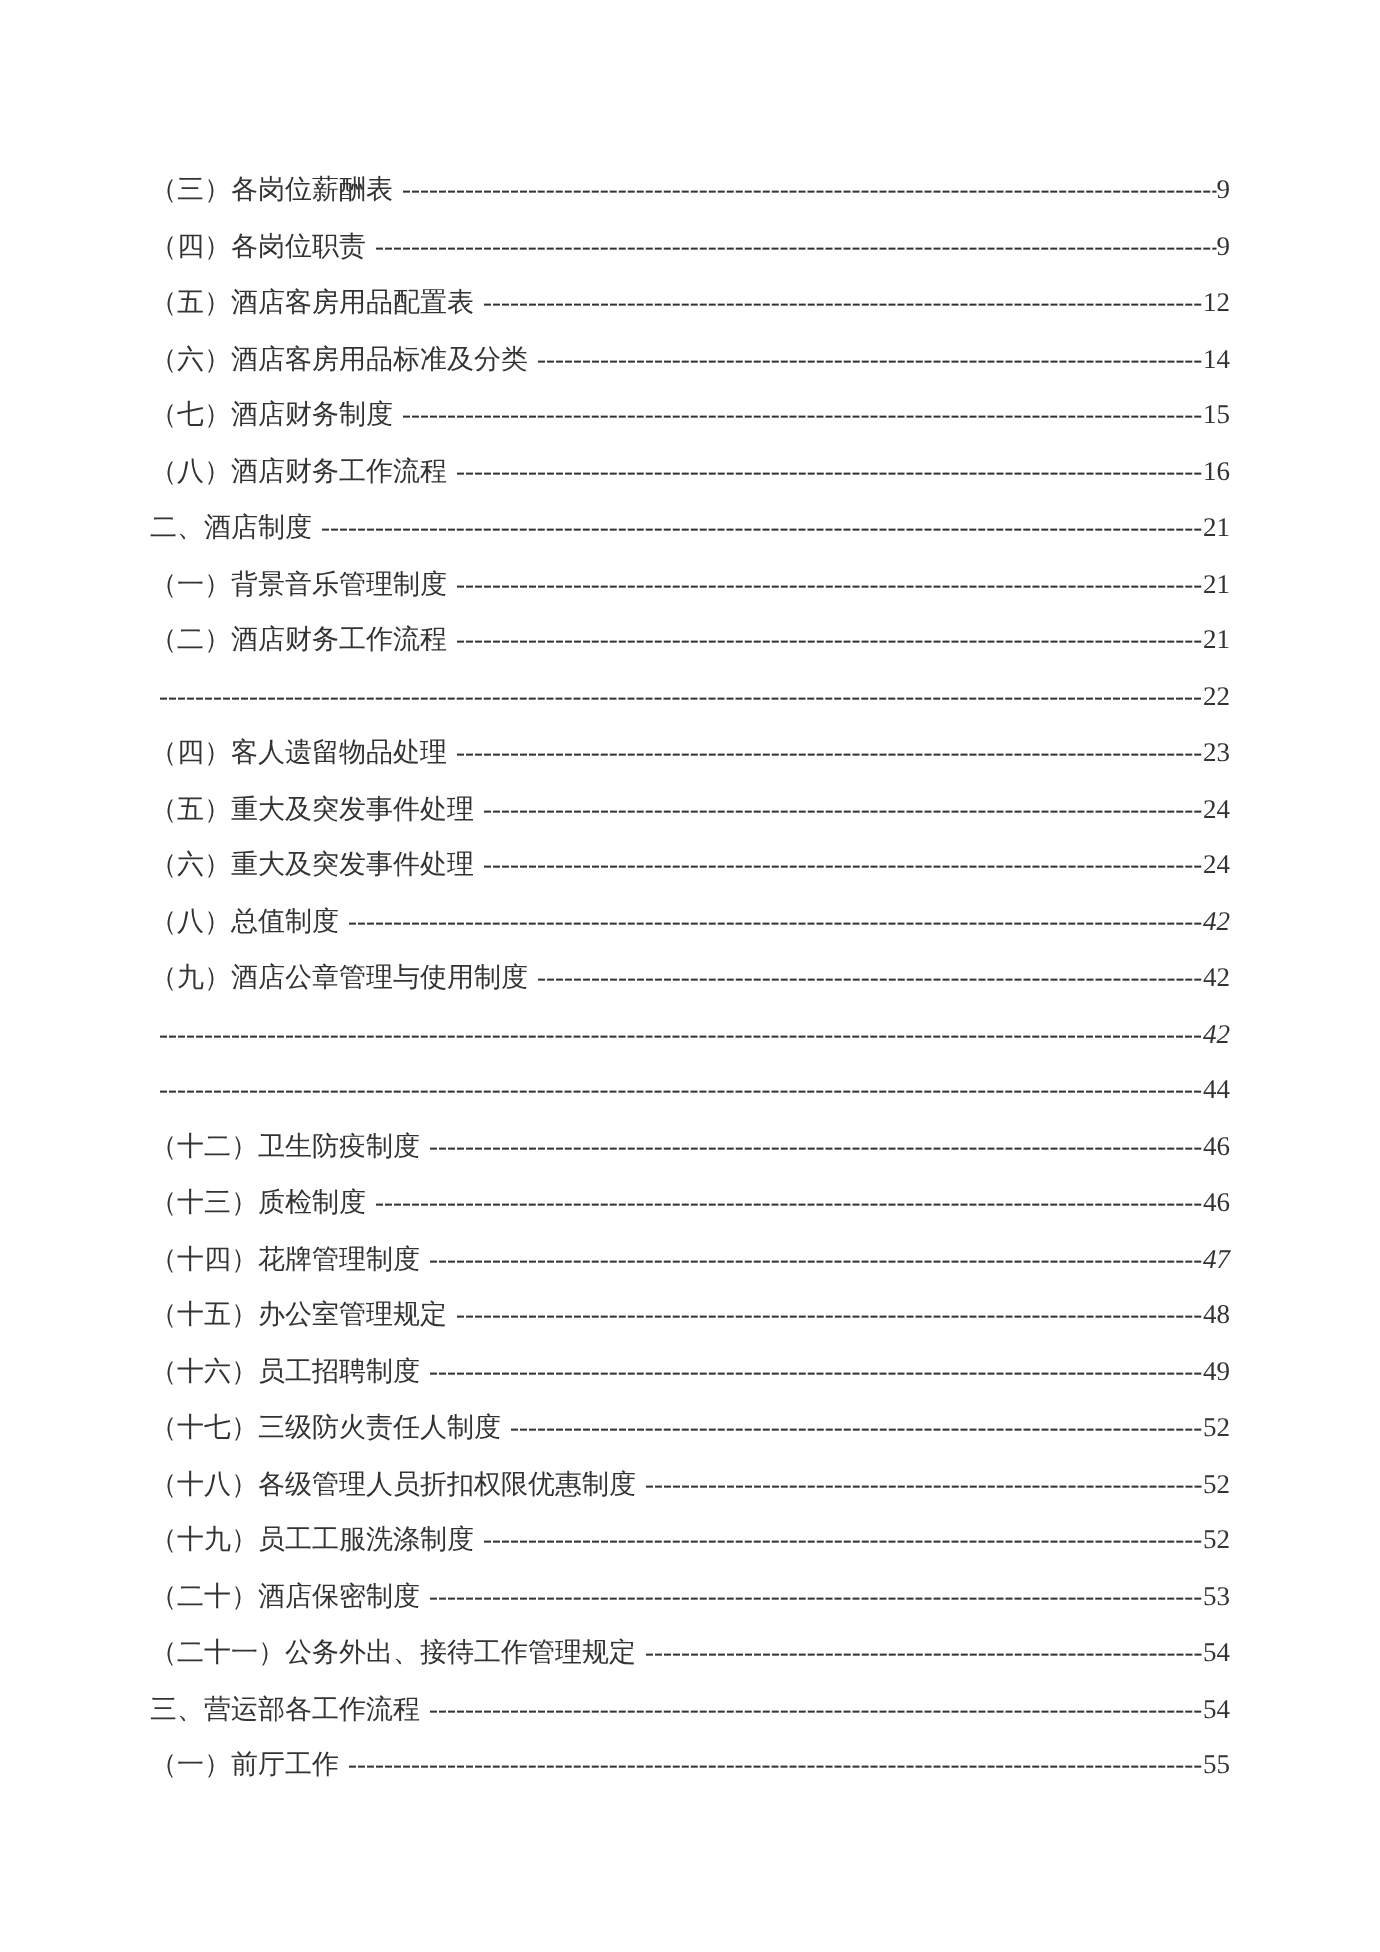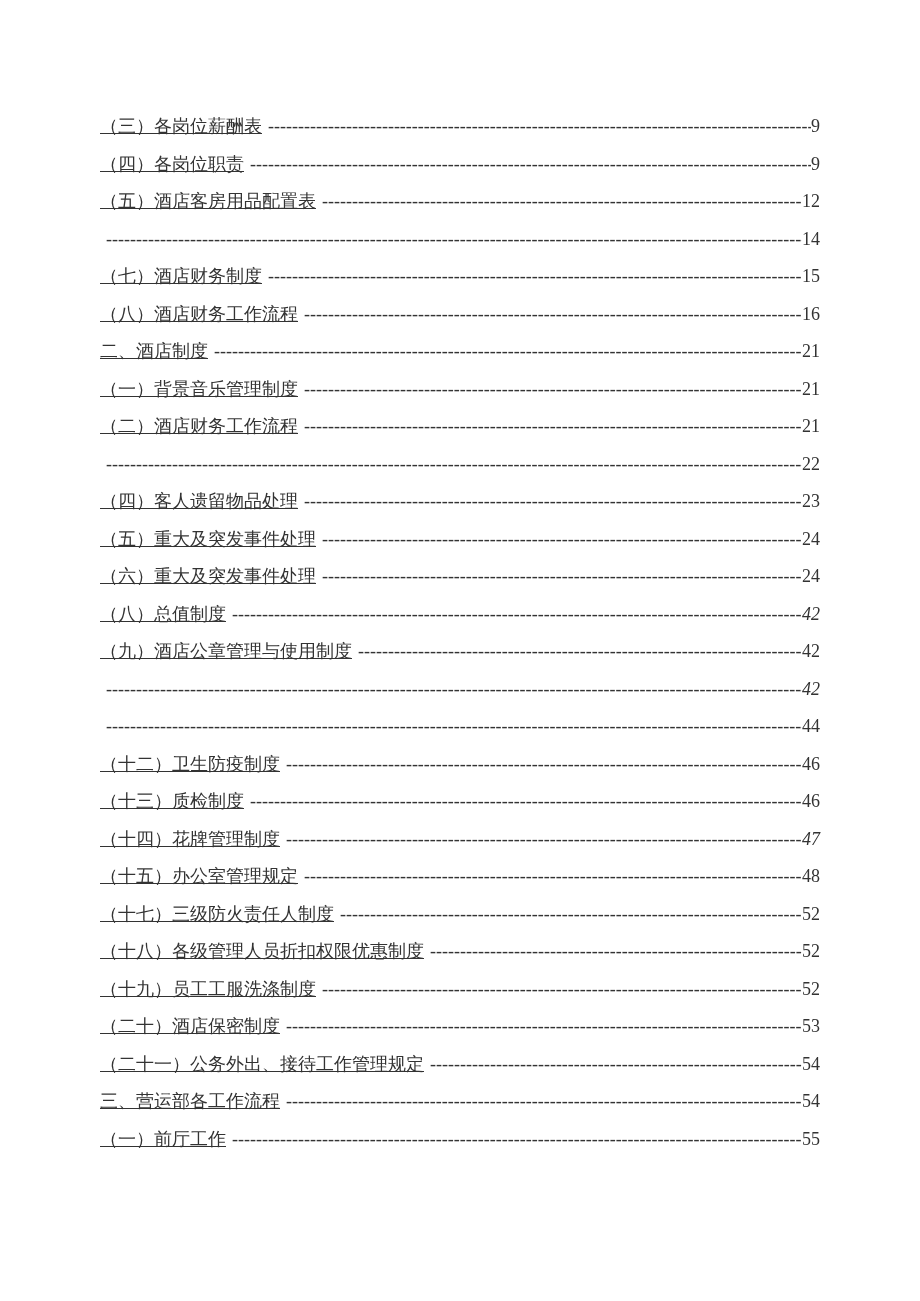--- a/index.html
+++ b/index.html
@@ -21,21 +21,20 @@
       flex-direction: column;
     }
     .toc-item {
       display: flex;
       align-items: baseline;
       line-height: 37.5px;
       white-space: nowrap;
     }
     .toc-label {
       flex-shrink: 0;
-      text-decoration: underline;
     }
     .toc-leader {
       flex: 1;
       overflow: hidden;
       letter-spacing: 0px;
       padding: 0 6px;
       color: #333333;
     }
     .toc-leader::before {
       content: "---------------------------------------------------------------------------------------------------------------------------------";
@@ -60,20 +59,21 @@
       <span class="toc-label">（四）各岗位职责</span>
       <span class="toc-leader"></span>
       <span class="toc-page">9</span>
     </div>
     <div class="toc-item">
       <span class="toc-label">（五）酒店客房用品配置表</span>
       <span class="toc-leader"></span>
       <span class="toc-page">12</span>
     </div>
     <div class="toc-item">
+      <span class="toc-label">（六）酒店客房用品标准及分类</span>
       <span class="toc-leader"></span>
       <span class="toc-page">14</span>
     </div>
     <div class="toc-item">
       <span class="toc-label">（七）酒店财务制度</span>
       <span class="toc-leader"></span>
       <span class="toc-page">15</span>
     </div>
     <div class="toc-item">
       <span class="toc-label">（八）酒店财务工作流程</span>
@@ -146,20 +146,25 @@
       <span class="toc-label">（十四）花牌管理制度</span>
       <span class="toc-leader"></span>
       <span class="toc-page italic">47</span>
     </div>
     <div class="toc-item">
       <span class="toc-label">（十五）办公室管理规定</span>
       <span class="toc-leader"></span>
       <span class="toc-page">48</span>
     </div>
     <div class="toc-item">
+      <span class="toc-label">（十六）员工招聘制度</span>
+      <span class="toc-leader"></span>
+      <span class="toc-page">49</span>
+    </div>
+    <div class="toc-item">
       <span class="toc-label">（十七）三级防火责任人制度</span>
       <span class="toc-leader"></span>
       <span class="toc-page">52</span>
     </div>
     <div class="toc-item">
       <span class="toc-label">（十八）各级管理人员折扣权限优惠制度</span>
       <span class="toc-leader"></span>
       <span class="toc-page">52</span>
     </div>
     <div class="toc-item">

